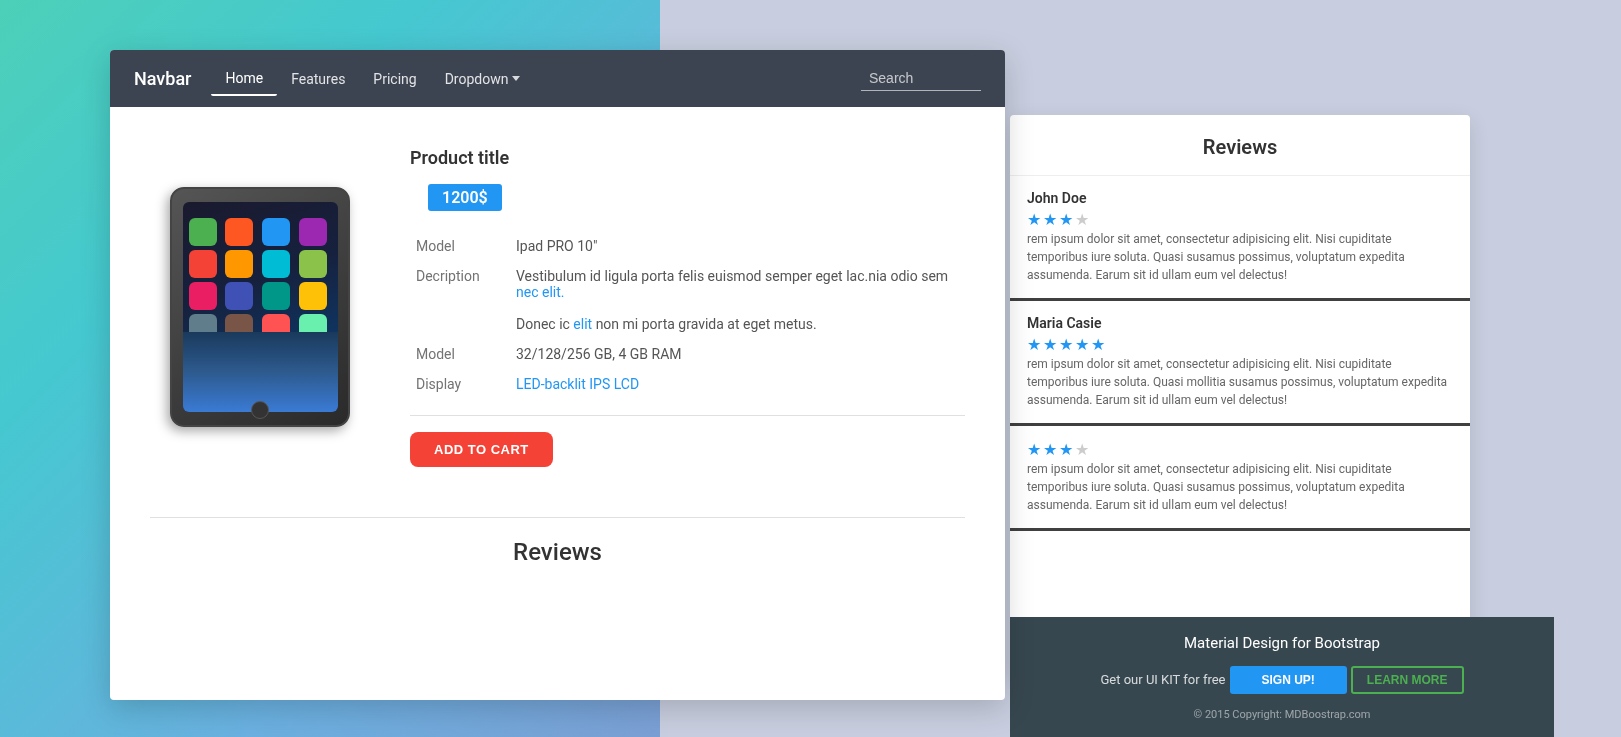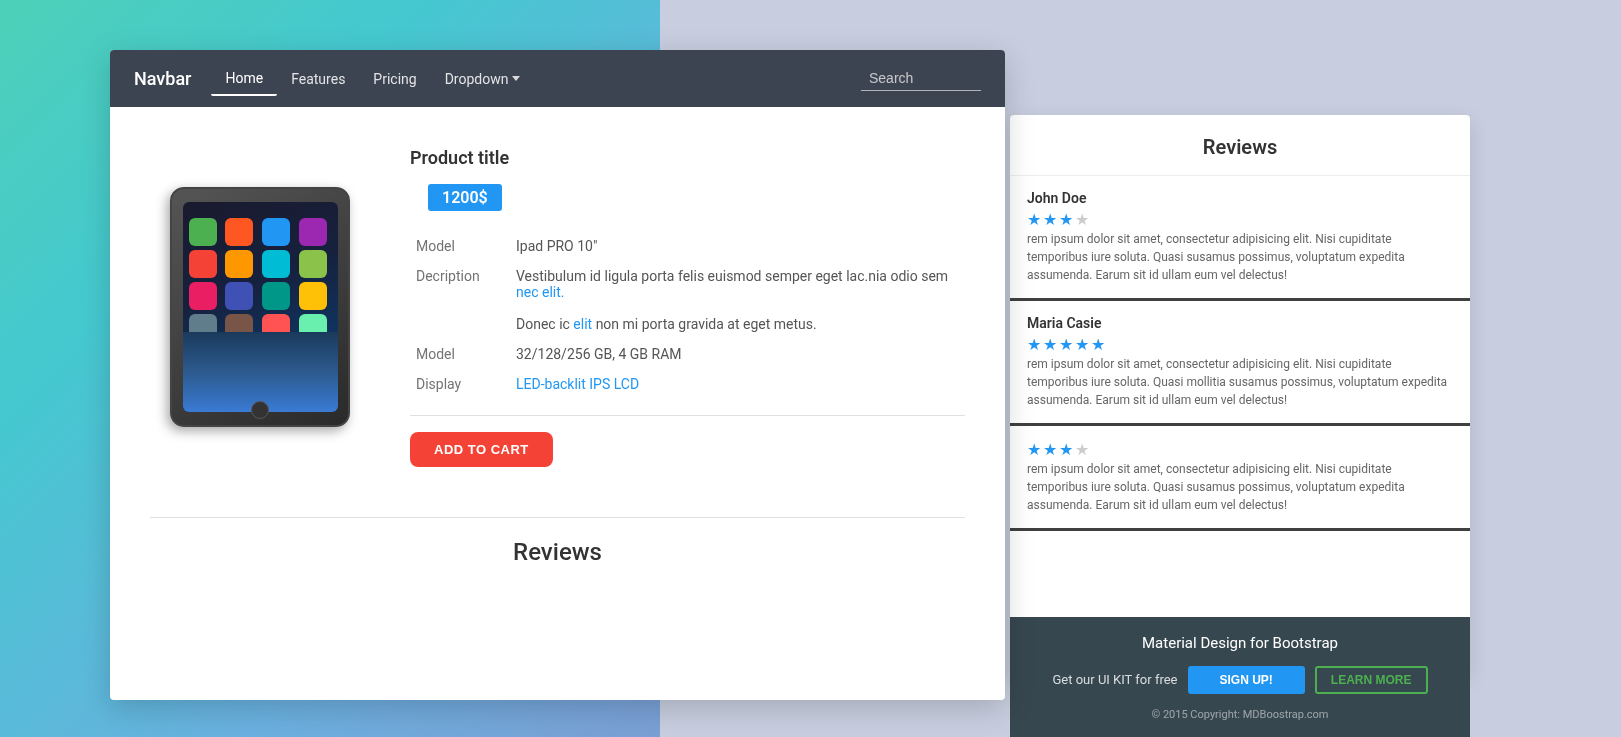--- a/index.html
+++ b/index.html
@@ -281,39 +281,39 @@
       font-size: 12px;
       color: #666;
       line-height: 1.5;
     }
 
     
     .cta-footer {
       position: absolute;
       bottom: 0;
       left: 1010px;
-      width: 460px;
+      width: 544px;
       height: 120px;
       background: #37474f;
       display: flex;
       flex-direction: column;
       align-items: center;
       justify-content: center;
       gap: 14px;
       z-index: 5;
     }
     .cta-title {
       color: #fff;
       font-size: 15px;
       font-weight: 400;
     }
     .cta-buttons {
       display: flex;
       align-items: center;
-      gap: 10px;
+      gap: 4px;
     }
     .cta-text {
       color: rgba(255,255,255,0.8);
       font-size: 13px;
     }
     .cta-btn-signup {
       background: #2196F3;
       color: #fff;
       border: none;
       padding: 7px 32px;

